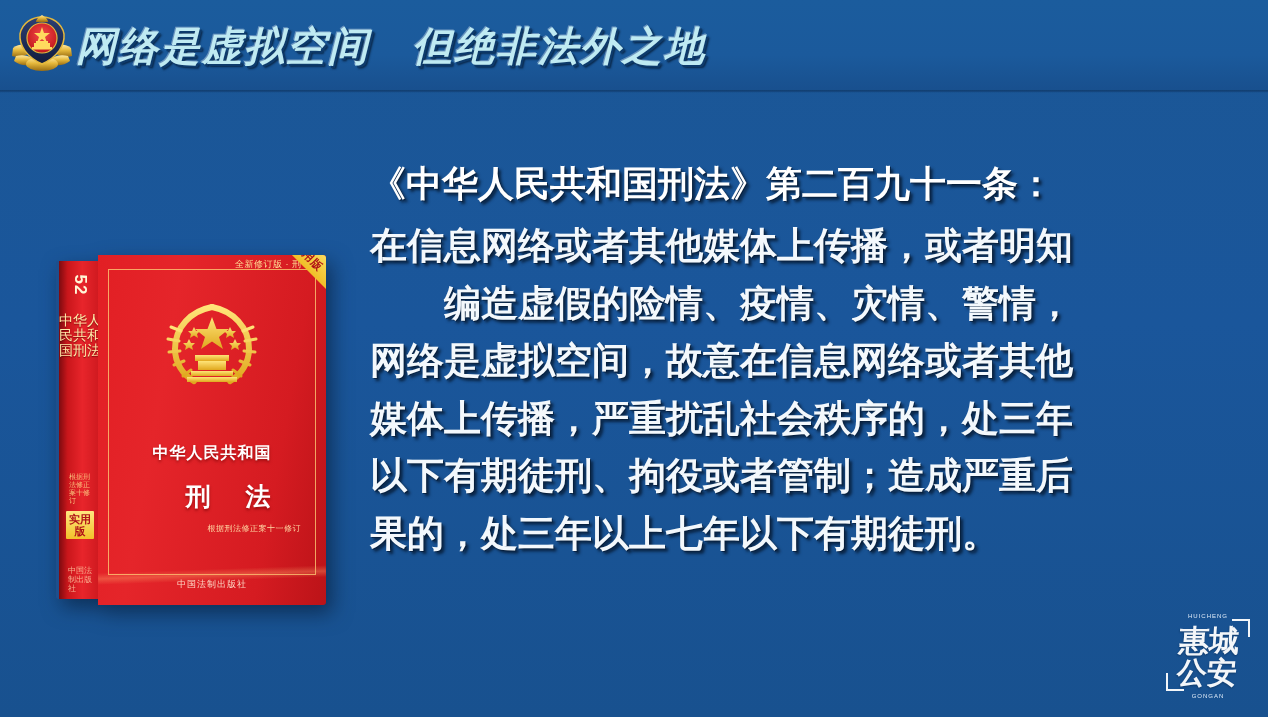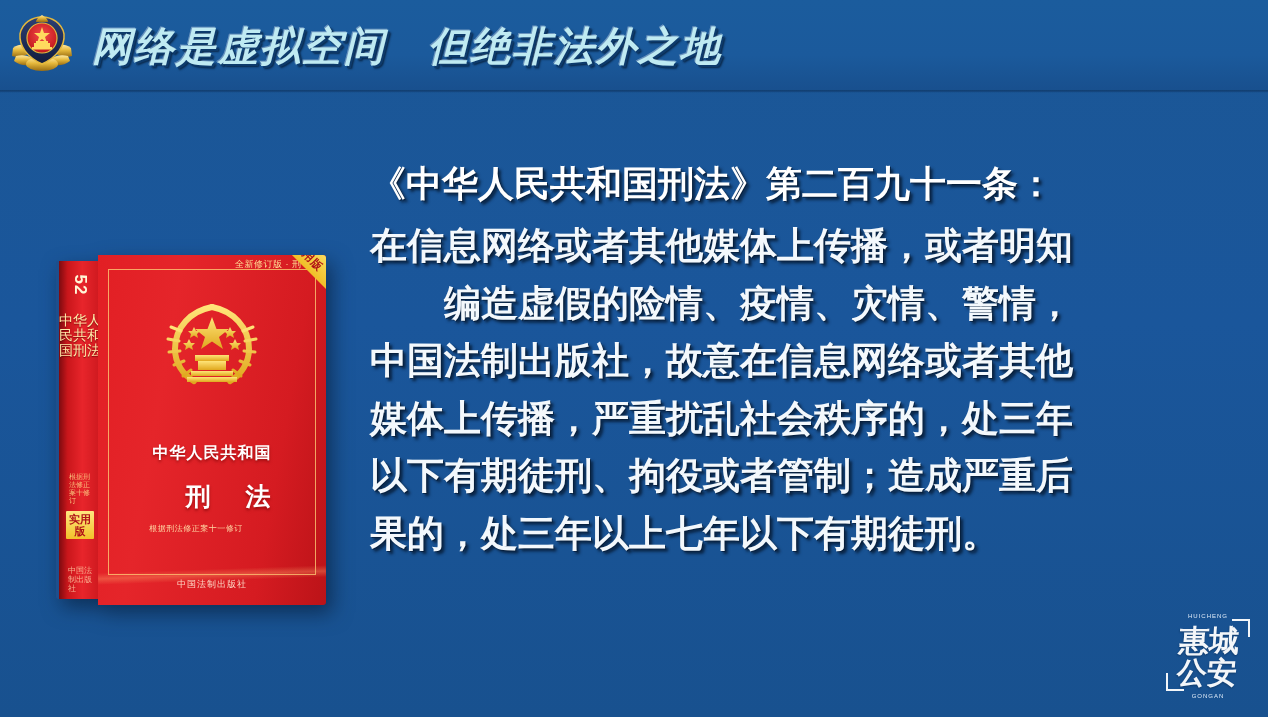--- a/index.html
+++ b/index.html
@@ -42,21 +42,20 @@
     height: 68px;
     margin-left: 8px;
     flex: 0 0 auto;
   }
   .header-title {
     font-size: 40px;
     font-weight: bold;
     font-style: italic;
     letter-spacing: 2px;
     color: #bfeaf2;
-    margin-left: 16px;
     text-shadow:
       2px 2px 0 #0d3a6b,
       3px 3px 2px rgba(4,23,46,.75),
       -1px -1px 0 rgba(255,255,255,.35);
     white-space: pre;
   }
   
   .article {
     position: absolute;
     left: 370px;
@@ -243,25 +242,26 @@
     text-indent: 14px;
     text-shadow: 0 2px 3px rgba(110,0,0,.6);
     white-space: pre;
     margin-left: 16px;
   }
   .front-sub {
     position: absolute;
     top: 268px;
     left: 0;
     width: 196px;
-    text-align: center;
+    text-align: right;
     color: #ffd9a5;
     font-size: 8px;
     letter-spacing: .5px;
     white-space: pre;
+    padding-left: 7px;
   }
   .front-pub {
     position: absolute;
     bottom: 14px;
     left: 0;
     width: 228px;
     text-align: center;
     color: #ffe3cf;
     font-size: 9px;
     letter-spacing: 1px;
@@ -436,21 +436,21 @@
       <div class="front-swoosh"></div>
       <div class="front-pub">中国法制出版社</div>
     </div>
   </div>
 
   <div class="article">
     <div class="article-title">《中华人民共和国刑法》第二百九十一条：</div>
     <div class="article-body">
       <div class="line">在信息网络或者其他媒体上传播，或者明知</div>
       <div class="line indent">编造虚假的险情、疫情、灾情、警情，</div>
-      <div class="line">中国法制出版社，故意在信息网络或者其他</div>
+      <div class="line">网络是虚拟空间，故意在信息网络或者其他</div>
       <div class="line">媒体上传播，严重扰乱社会秩序的，处三年</div>
       <div class="line">以下有期徒刑、拘役或者管制；造成严重后</div>
       <div class="line">果的，处三年以上七年以下有期徒刑。</div>
     </div>
   </div>
 
   <div class="watermark">
     <div class="wm-pinyin">HUICHENG</div>
     <div class="wm-bracket-tl"></div>
     <div class="wm-text">惠城公安</div>

